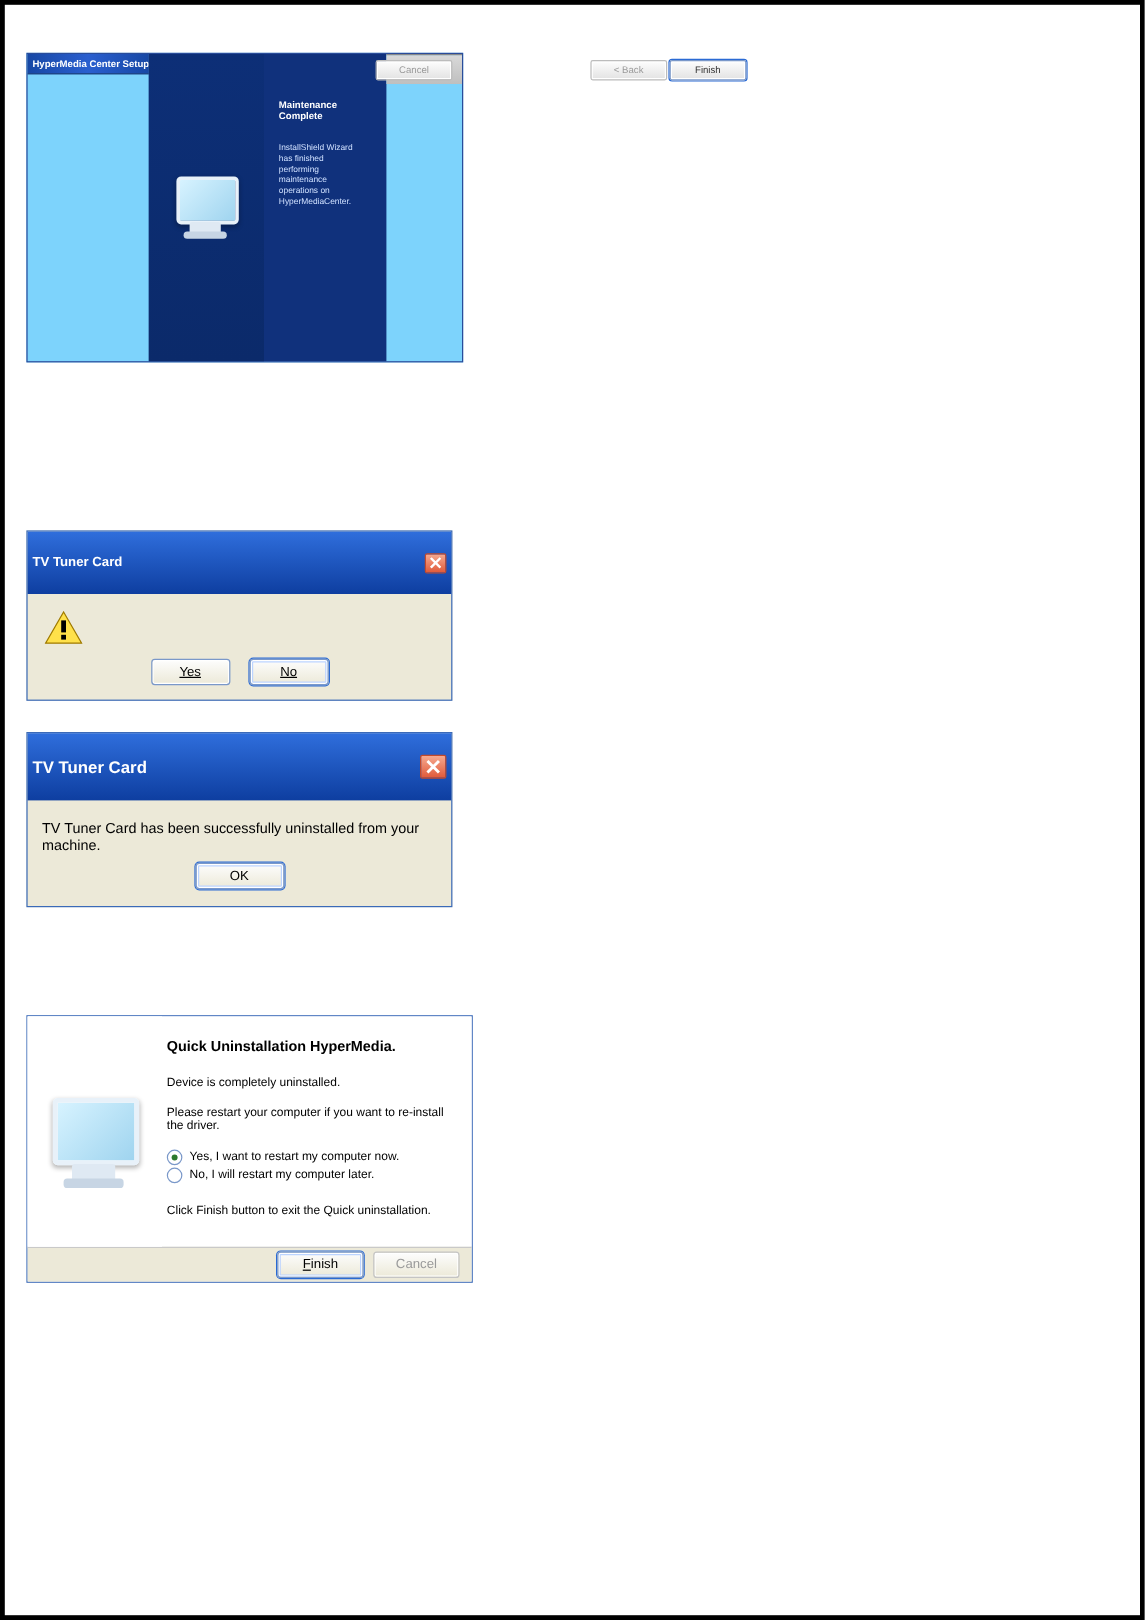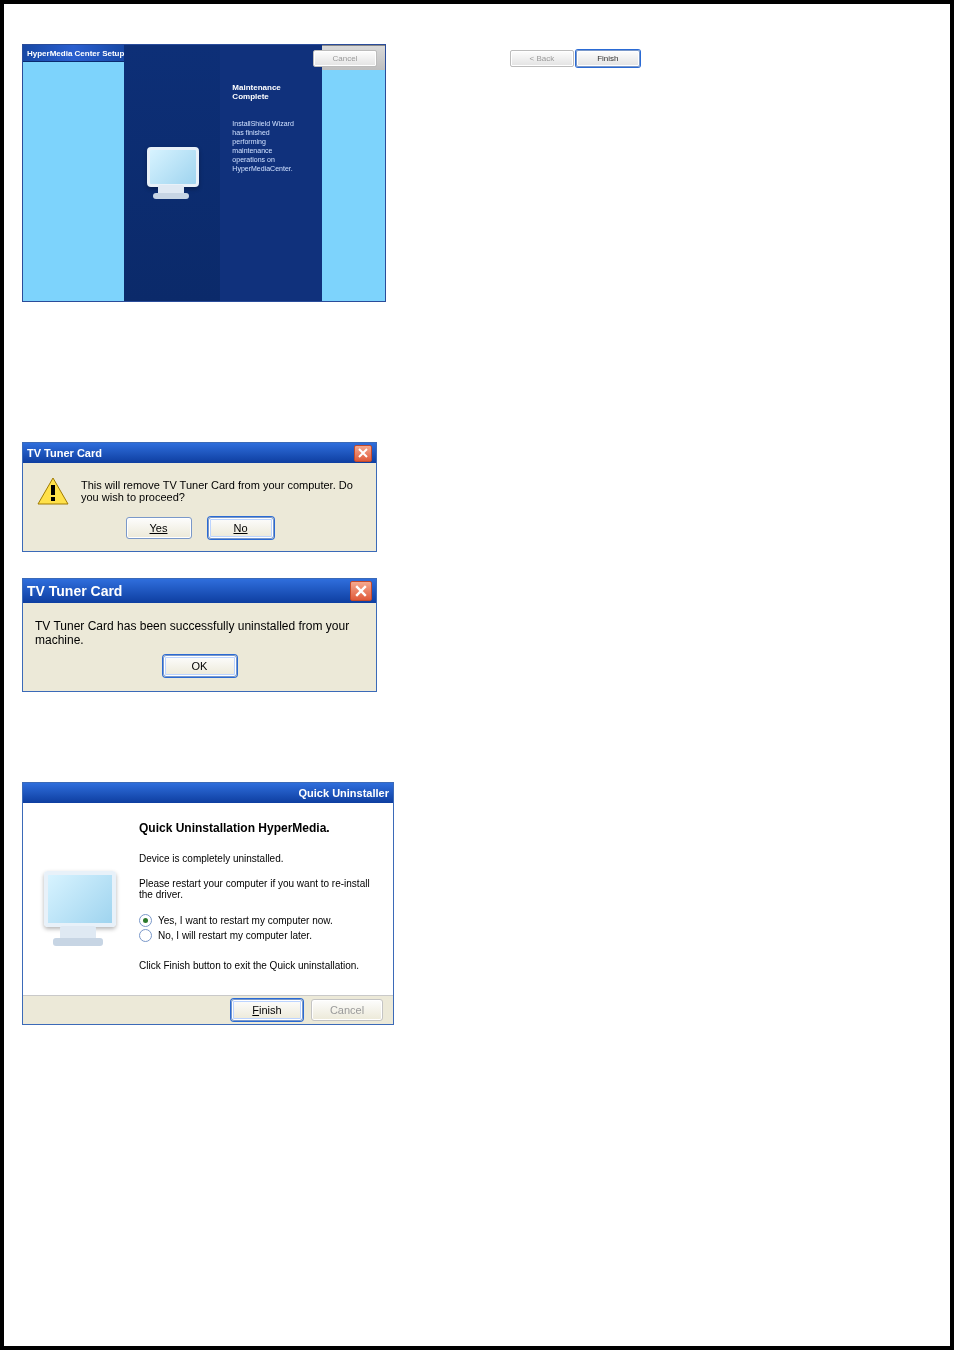--- a/index.html
+++ b/index.html
@@ -43,21 +43,21 @@
     background:linear-gradient(#0d2f77,#0b2a6a);}
   .d1-right{ flex:1; color:#cfe0ff; padding:38px 20px 0 12px; }
   .d1-h1{ color:#fff; font-weight:bold; font-size:8px; margin-bottom:18px;}
   .d1-text{ color:#cfe0ff; font-size:7px; line-height:1.3;}
   .d1-footer{
     height:24px; background:linear-gradient(#d9d9d9,#bfbfbf);
     border-top:1px solid #888; display:flex; align-items:center;
     padding:0 10px; position:relative;text-decoration:underline;
   }
   .d1-brand{ color:#9a9a9a; font-style:italic; font-size:8px;}
-  .d1-btnrow{ position:absolute; left:188px; top:4px; display:flex; gap:2px;}
+  .d1-btnrow{ position:absolute; left:170px; top:4px; display:flex; gap:2px;}
   .d1-cancel{ position:absolute; right:8px; top:4px;}
   .xpbtn{
     min-width:50px; height:15px; font-size:8px;
     background:linear-gradient(#fdfdfd,#e3e3e3);
     border:1px solid #7a98c9;
     border-radius:2px; box-shadow:inset 0 0 0 1px #fff;
     display:inline-flex; align-items:center; justify-content:center;
     padding:0 6px; color:#333; cursor:pointer;
   }
   .xpbtn.default{ box-shadow:inset 0 0 0 1px #fff,0 0 0 1px #2a6ad4; }
@@ -87,22 +87,22 @@
   
   .d2{
     width:353px; margin-top:140px;
     background:#ece9d8;
     border:1px solid #3b6ab8;
     font-size:11px;
   }
   .xp-titlebar{
     height:20px;
     background:linear-gradient(#2f6edc,#0e3ea0);
-    color:#fff; display:flex; align-items:center; padding:0 4px;
-    font-weight:bold; font-size:11px;justify-content:flex-end;
+    color:#fff; display:flex; align-items:center; padding:16px 4px;
+    font-weight:bold; font-size:11px;
   }
   .xp-titlebar.big{height:24px;font-size:14px;}
   .xp-titlebar .spacer{flex:1;}
   .xp-close{
     width:16px;height:15px;border-radius:2px;
     background:linear-gradient(#f6a98f,#e05a3a);
     border:1px solid #c24a2c;
     display:flex;align-items:center;justify-content:center;
     cursor:pointer;
   }
@@ -202,21 +202,20 @@
       </span>
     </div>
     <div class="d2-body">
       <div class="warn-icon">
         <svg viewBox="0 0 32 28">
             <polygon points="16,1 31,27 1,27" fill="#ffe14a" stroke="#a07b00" stroke-width="1"></polygon>
             <rect x="14" y="8" width="4" height="10" fill="#000"></rect>
             <rect x="14" y="20" width="4" height="4" fill="#000"></rect>
           </svg>
       </div>
-      <div class="d2-text">This will remove TV Tuner Card from your computer. Do you wish to proceed?</div>
     </div>
     <div class="d2-btns">
       <span class="xpbtn2">
           <span class="und">Yes</span>
         </span>
       <span class="xpbtn2 default">
           <span class="und">No</span>
         </span>
     </div>
   </div>
@@ -231,23 +230,20 @@
           </svg>
       </span>
     </div>
     <div class="d3-body">TV Tuner Card has been successfully uninstalled from your machine.</div>
     <div class="d3-btns">
       <span class="xpbtn2 default" style="min-width:72px">OK</span>
     </div>
   </div>
 
   <div class="d4">
-    <div class="xp-titlebar">
-      <span>Quick Uninstaller</span>
-    </div>
     <div class="d4-body">
       <div class="d4-left">
         <div class="monitor large">
           <div class="screen"></div>
             <div class="base"></div>
             <div class="foot"></div>
         </div>
       </div>
       <div class="d4-right">
         <div class="d4-h1">Quick Uninstallation HyperMedia.</div>

